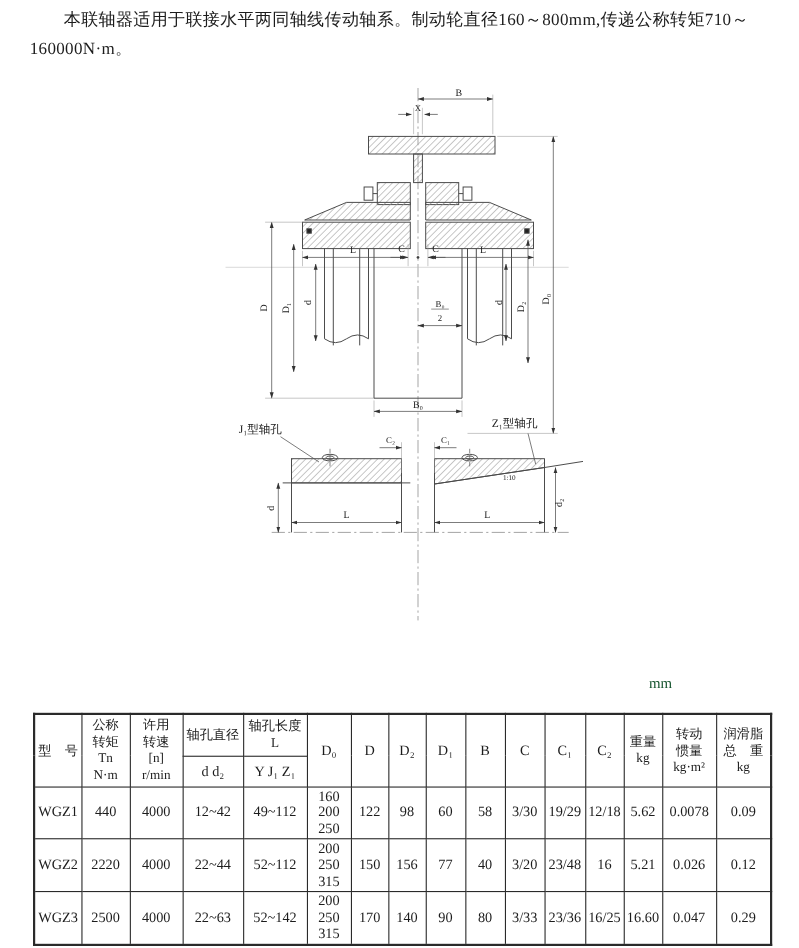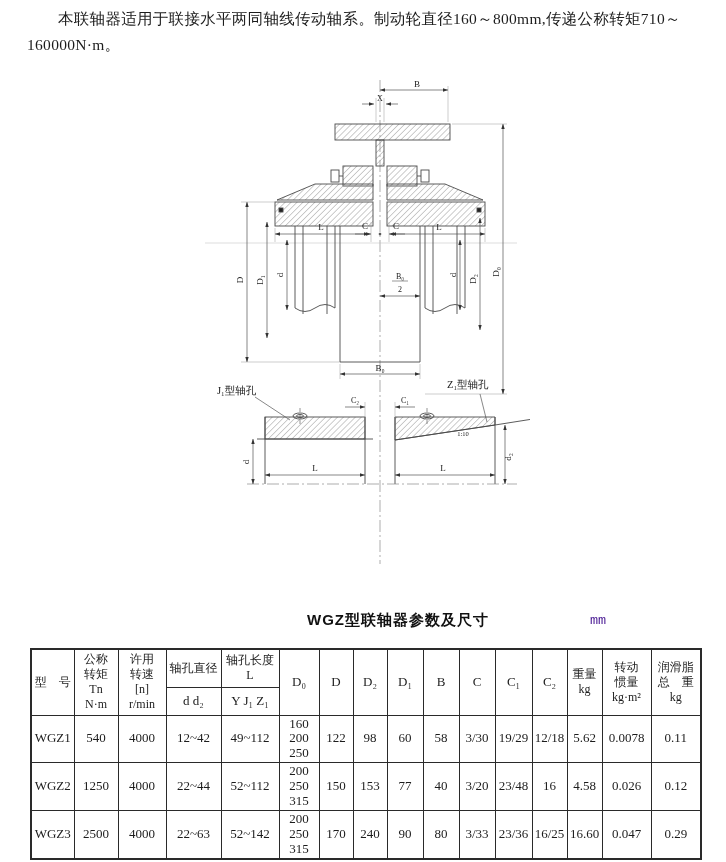--- a/index.html
+++ b/index.html
@@ -8,21 +8,21 @@
   .intro{position:absolute;top:6px;left:27px;width:672px;margin:0;
          font-size:15.5px;line-height:26px;text-indent:2em;letter-spacing:.3px;}
   .drawing{position:absolute;left:195px;top:72px;}
   .dt{font-family:"Liberation Serif","DejaVu Serif",serif;font-size:9px;fill:#222;}
   .dt-small{font-size:8px;}
   .dt-big{font-size:10.5px;}
   .table-title{position:absolute;top:611px;left:307px;margin:0;
                font-family:"Liberation Sans","DejaVu Sans",sans-serif;
                font-size:15px;font-weight:600;letter-spacing:1px;color:#111;}
   .unit{position:absolute;top:613px;left:590px;
-        font-family:Liberation Mono, monospace;font-size:13.5px;color:#4c1d95;}
+        font-family:Liberation Serif, serif;font-size:13.5px;color:#14532d;}
   table.params{position:absolute;top:648px;left:30px;width:670px;
                border-collapse:collapse;table-layout:fixed;
                border:2px solid #2a2a2a;}
   table.params th, table.params td{
       border:1px solid #2a2a2a;text-align:center;vertical-align:middle;
       font-weight:normal;padding:1px 0;white-space:pre-line;
       font-family:"Liberation Serif","DejaVu Serif",serif;color:#1c1c1c;}
   table.params th{font-size:12px;line-height:1.25;}
   table.params th.sym{font-size:13px;}
   table.params td{font-size:13px;line-height:1.15;}
@@ -135,21 +135,20 @@
     <text class="dt dt-big" x="252" y="316">Z₁型轴孔</text>
     <text class="dt dt-small" x="160" y="331" text-anchor="middle">C₂</text>
     <text class="dt dt-small" x="210" y="331" text-anchor="middle">C₁</text>
     <text class="dt" x="120" y="399" text-anchor="middle">L</text>
     <text class="dt" x="248" y="399" text-anchor="middle">L</text>
     <text class="dt" transform="rotate(-90 54 390)" x="54" y="390" text-anchor="middle">d</text>
     <text class="dt" transform="rotate(-90 316 385)" x="316" y="385" text-anchor="middle">d₂</text>
     <text class="dt" x="268" y="364" text-anchor="middle" style="font-size:6.5px">1:10</text>
   </svg>
 
-  <h2 class="table-title">WGZ型联轴器参数及尺寸</h2>
   <span class="unit">mm</span>
 
   <table class="params">
     <colgroup>
       <col style="width:43px">
         <col style="width:44px">
         <col style="width:48px">
       <col style="width:55px">
         <col style="width:58px">
         <col style="width:40px">
@@ -196,69 +195,69 @@
 kg</th>
       </tr>
       <tr class="hrow2">
         <th class="sym">d d₂</th>
         <th class="sym">Y J₁ Z₁</th>
       </tr>
     </thead>
     <tbody>
       <tr class="drow1">
         <td>WGZ1</td>
-        <td>540</td>
+        <td>440</td>
         <td>4000</td>
         <td>12~42</td>
         <td>49~112</td>
         <td>160
 200
 250</td>
         <td>122</td>
         <td>98</td>
         <td>60</td>
         <td>58</td>
         <td>3/30</td>
         <td>19/29</td>
         <td>12/18</td>
         <td>5.62</td>
         <td>0.0078</td>
-        <td>0.11</td>
+        <td>0.09</td>
       </tr>
       <tr class="drow2">
         <td>WGZ2</td>
-        <td>1250</td>
+        <td>2220</td>
         <td>4000</td>
         <td>22~44</td>
         <td>52~112</td>
         <td>200
 250
 315</td>
         <td>150</td>
-        <td>153</td>
+        <td>156</td>
         <td>77</td>
         <td>40</td>
         <td>3/20</td>
         <td>23/48</td>
         <td>16</td>
-        <td>4.58</td>
+        <td>5.21</td>
         <td>0.026</td>
         <td>0.12</td>
       </tr>
       <tr class="drow3">
         <td>WGZ3</td>
         <td>2500</td>
         <td>4000</td>
         <td>22~63</td>
         <td>52~142</td>
         <td>200
 250
 315</td>
         <td>170</td>
-        <td>240</td>
+        <td>140</td>
         <td>90</td>
         <td>80</td>
         <td>3/33</td>
         <td>23/36</td>
         <td>16/25</td>
         <td>16.60</td>
         <td>0.047</td>
         <td>0.29</td>
       </tr>
     </tbody>

